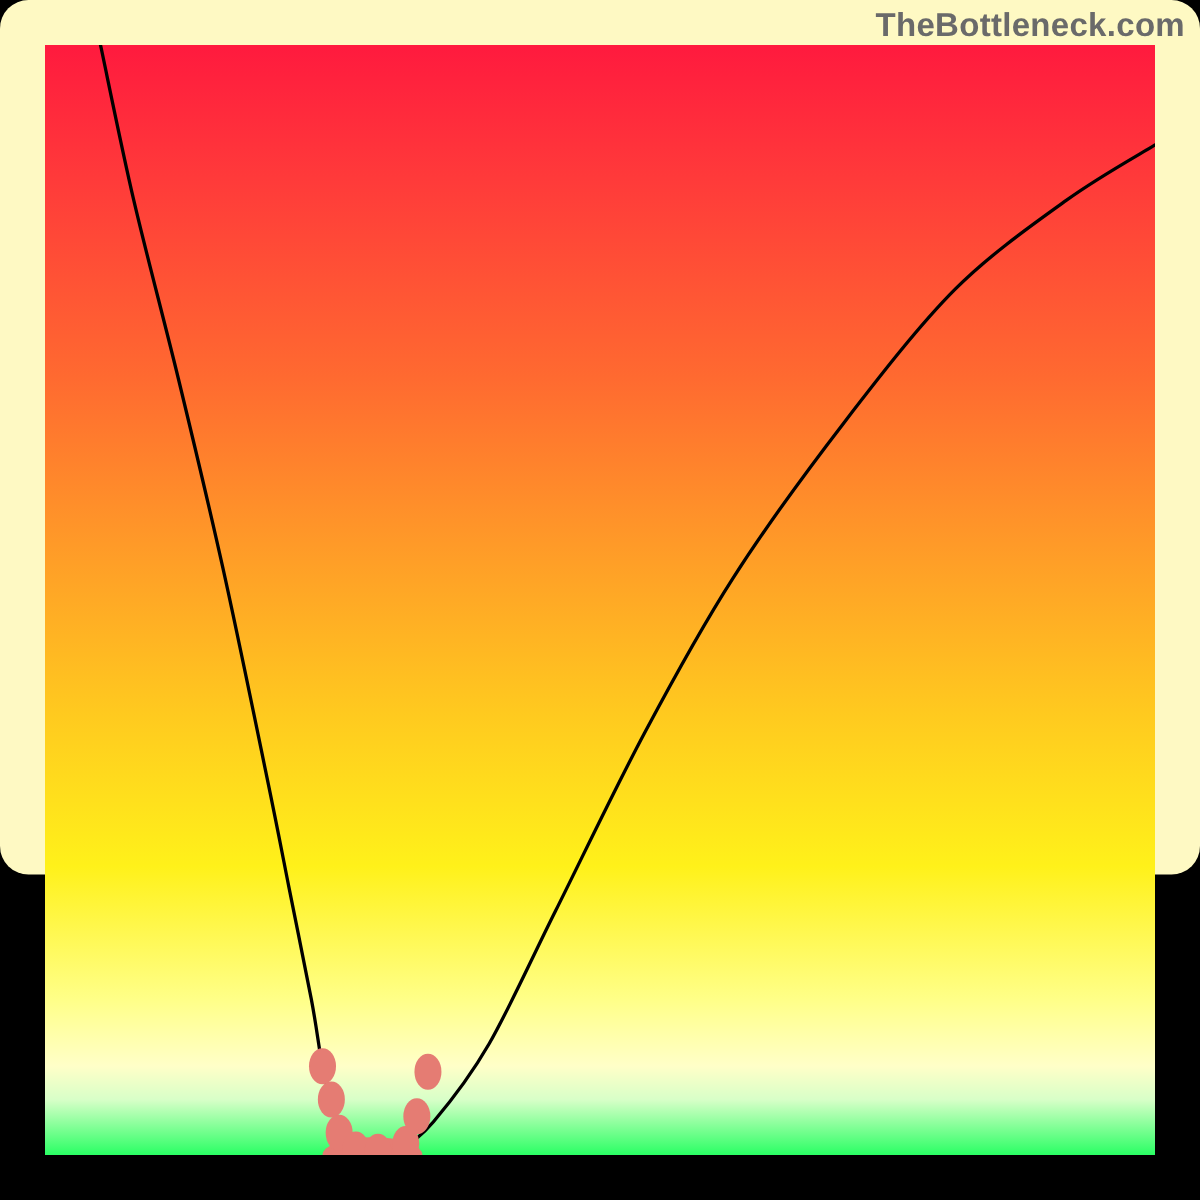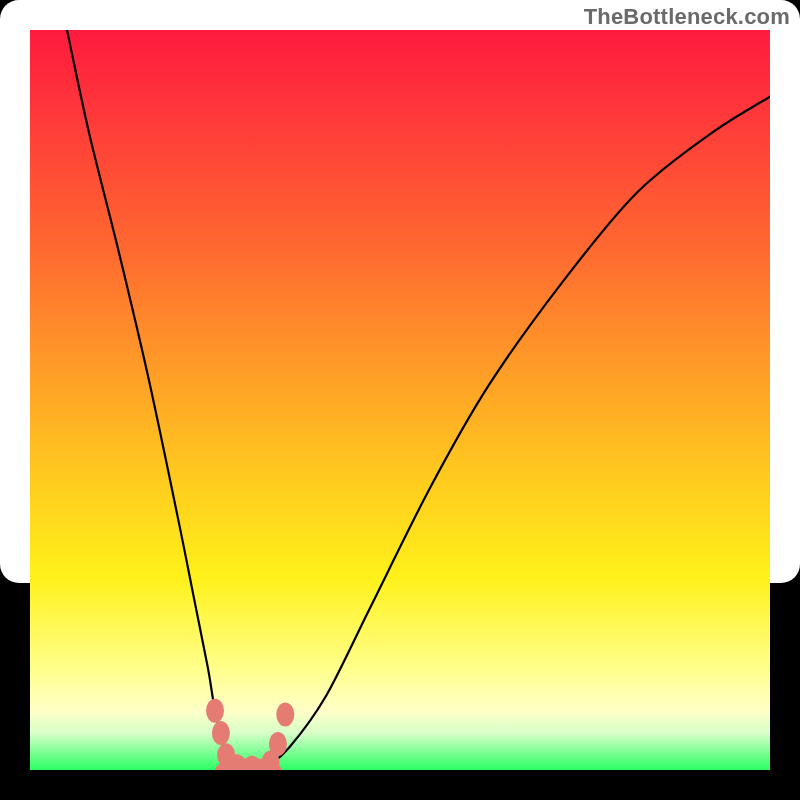--- a/index.html
+++ b/index.html
@@ -7,21 +7,21 @@
     padding: 0;
     width: 800px;
     height: 800px;
     overflow: hidden;
     background: #000;
   }
   .frame {
     position: relative;
     width: 800px;
     height: 583px;
-    background: #ffffff;
+    background: #fef9c3;
     border-radius: 19px;
   }
   .plot-area {
     position: absolute;
     left: 30px;
     top: 30px;
     width: 740px;
     height: 740px;
     
     background: linear-gradient(

